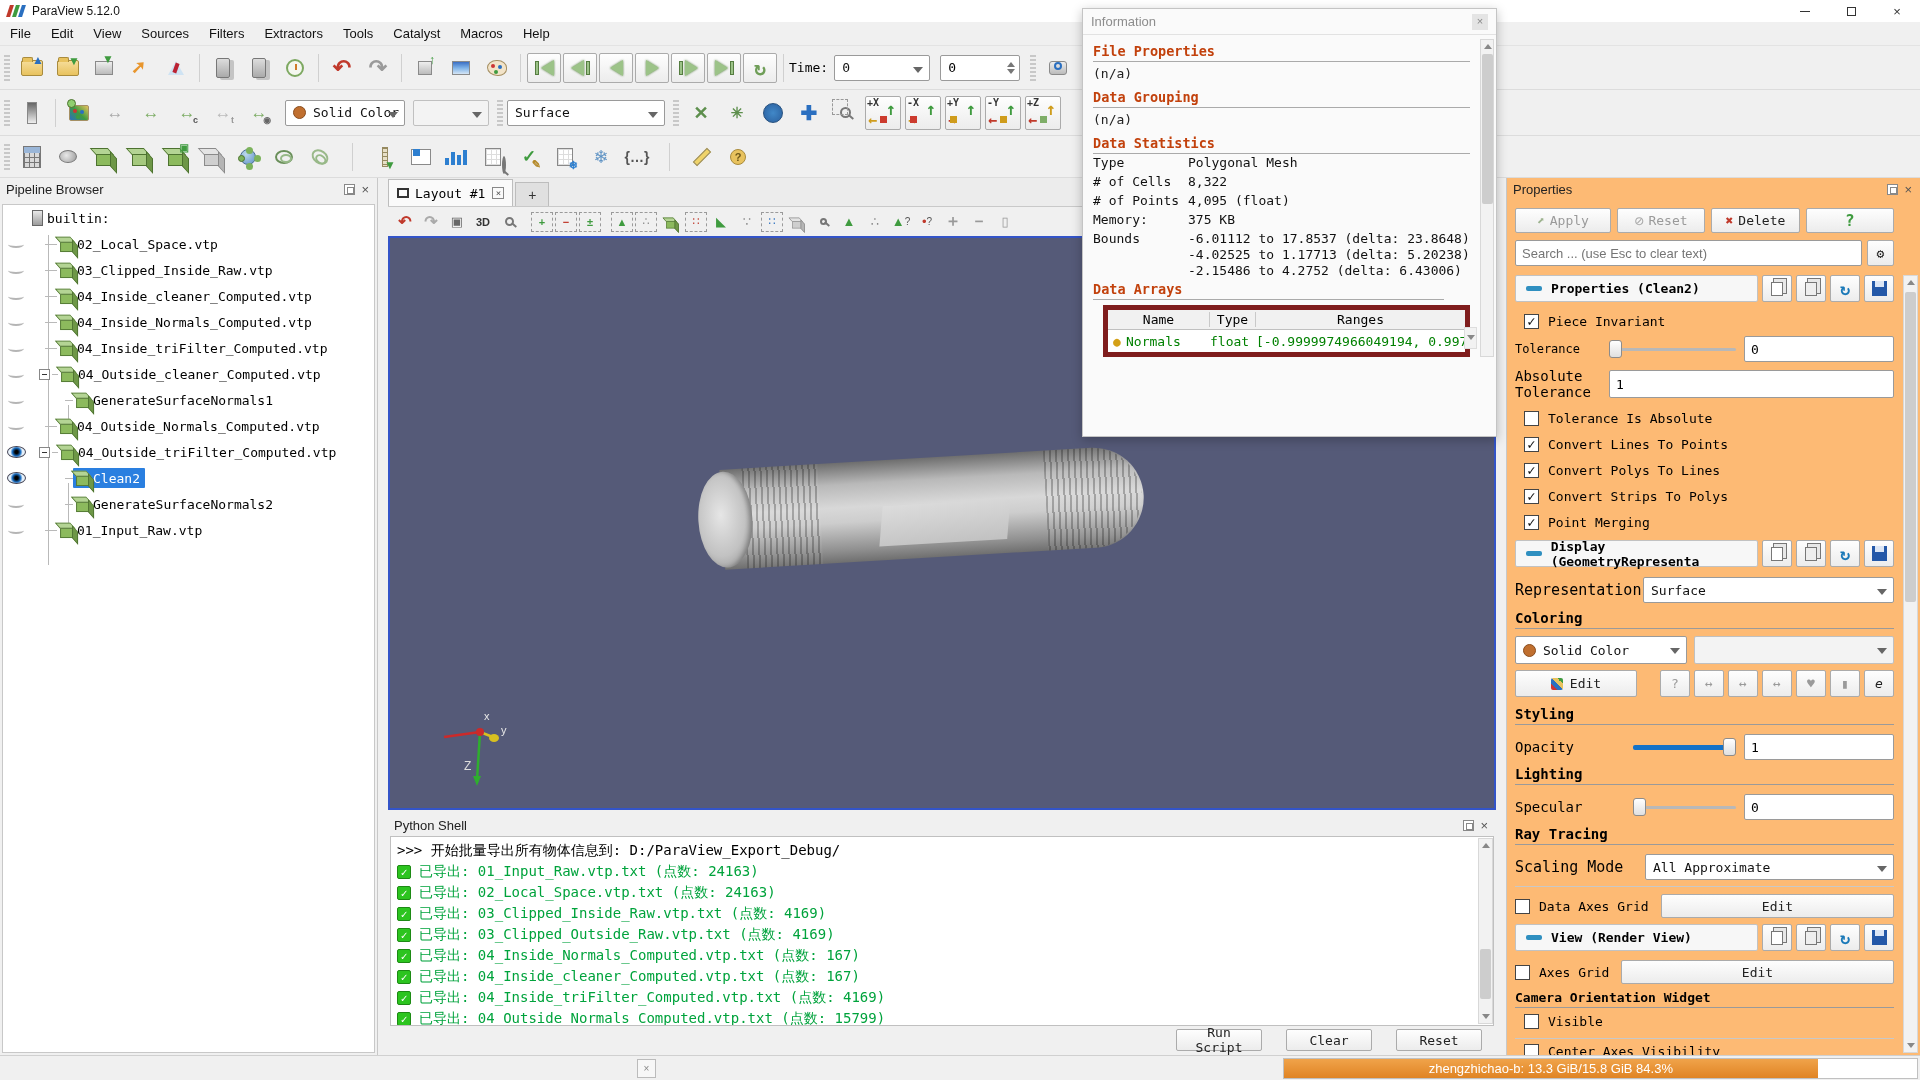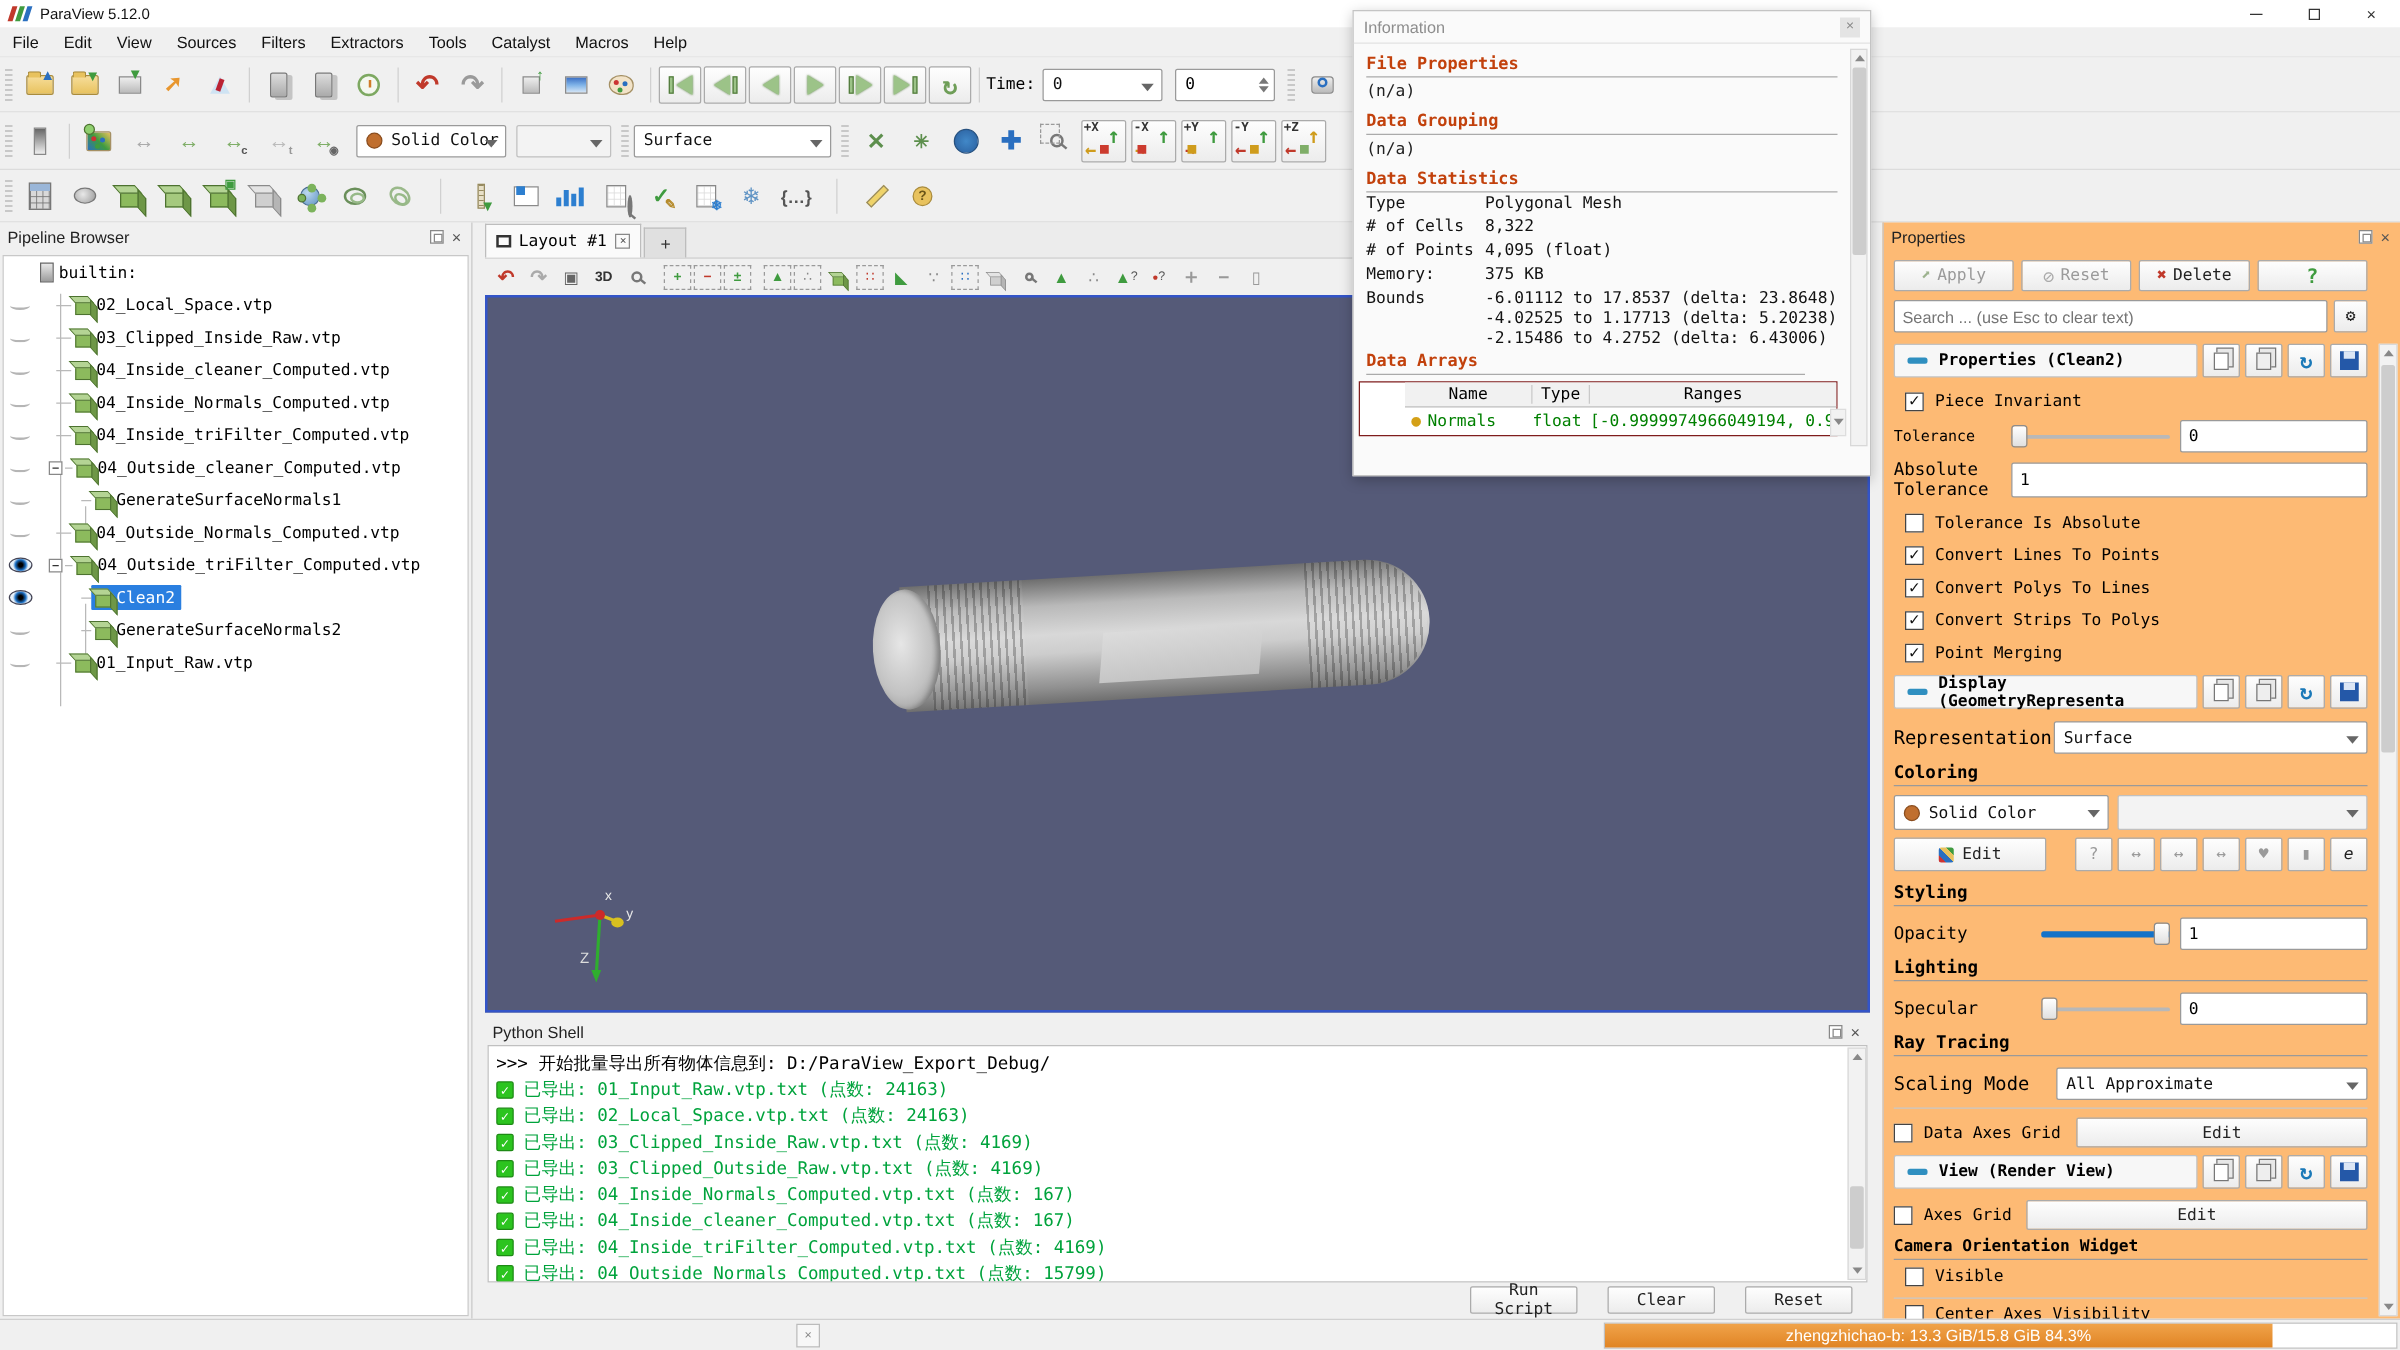--- a/index.html
+++ b/index.html
@@ -153,28 +153,28 @@
   .cb{width:15px;height:15px;border:1px solid #444;background:#fff;display:inline-flex;align-items:center;justify-content:center;flex:none;}
   .cb.checked::after{content:"✓";font-size:14px;font-weight:bold;color:#111;margin-top:-2px;}
   .cbrow{display:flex;align-items:center;font-size:13px;color:#000;}
   .cbrow span{margin-left:9px;}
   .slider{position:relative;height:18px;flex:1;}
   .slider .tr{position:absolute;left:0;right:0;top:8px;height:3px;background:#b8b8b8;border-radius:2px;}
   .slider .fill{position:absolute;left:0;top:7px;height:5px;background:#1472c8;border-radius:2px;}
   .slider .hd{position:absolute;top:0;width:13px;height:18px;background:linear-gradient(#ffffff,#e0e0e0);border:1px solid #8c8c8c;border-radius:3px;}
   .field{height:26px;background:#fff;border:1px solid #9a9a9a;border-radius:2px;font-size:13px;display:flex;align-items:center;padding-left:6px;}
   
-  #infopanel{position:absolute;left:1082px;top:8px;width:415px;height:373px;background:#fafafa;border:1px solid #c4c4c4;box-shadow:0 3px 10px rgba(0,0,0,.25);z-index:50;font-family:"DejaVu Sans Mono",monospace;}
+  #infopanel{position:absolute;left:1082px;top:8px;width:415px;height:429px;background:#fafafa;border:1px solid #c4c4c4;box-shadow:0 3px 10px rgba(0,0,0,.25);z-index:50;font-family:"DejaVu Sans Mono",monospace;}
   #infopanel .ihdr{height:26px;display:flex;align-items:center;padding:0 8px;color:#8d8d8d;font-size:13px;font-family:"Liberation Sans",sans-serif;border-bottom:1px solid #e2e2e2;}
   .ihead{font-weight:bold;font-size:13.5px;color:#c2410c;border-bottom:1px solid #aaa;margin:8px 26px 0 10px;padding-bottom:2px;}
   .ival{font-size:13px;color:#222;margin:4px 0 0 10px;}
   .istat{position:absolute;left:10px;font-size:13px;color:#111;}
   .istat b{font-weight:normal;position:absolute;left:0;white-space:nowrap;}
   .istat i{font-style:normal;position:absolute;left:95px;white-space:nowrap;}
-  #iatable{position:absolute;left:4px;right:26px;border:1px solid #7f1d1d;background:#fff;padding-left:36px;}
+  #iatable{position:absolute;left:20px;right:26px;border:5px solid #7f1d1d;background:#fff;}
   #iatable .th{display:flex;background:#f1f1f1;border-bottom:1px solid #c0c0c0;font-size:13px;height:20px;align-items:center;}
   #iatable .td{display:flex;font-size:13px;height:22px;align-items:center;color:#008000;}
   
   #statusbar{position:absolute;left:0;top:1055px;width:1920px;height:25px;background:#f0f0f0;border-top:1px solid #d0d0d0;}
   #prog{position:absolute;left:1283px;top:2px;width:635px;height:21px;background:#fff;border:1px solid #c0c0c0;}
   #progfill{position:absolute;left:0;top:0;height:100%;width:84.3%;background:linear-gradient(#f0a34a,#e08424);display:flex;align-items:center;justify-content:center;color:#fff;font-size:13px;white-space:nowrap;}
 </style>
 </head>
 <body>
 

